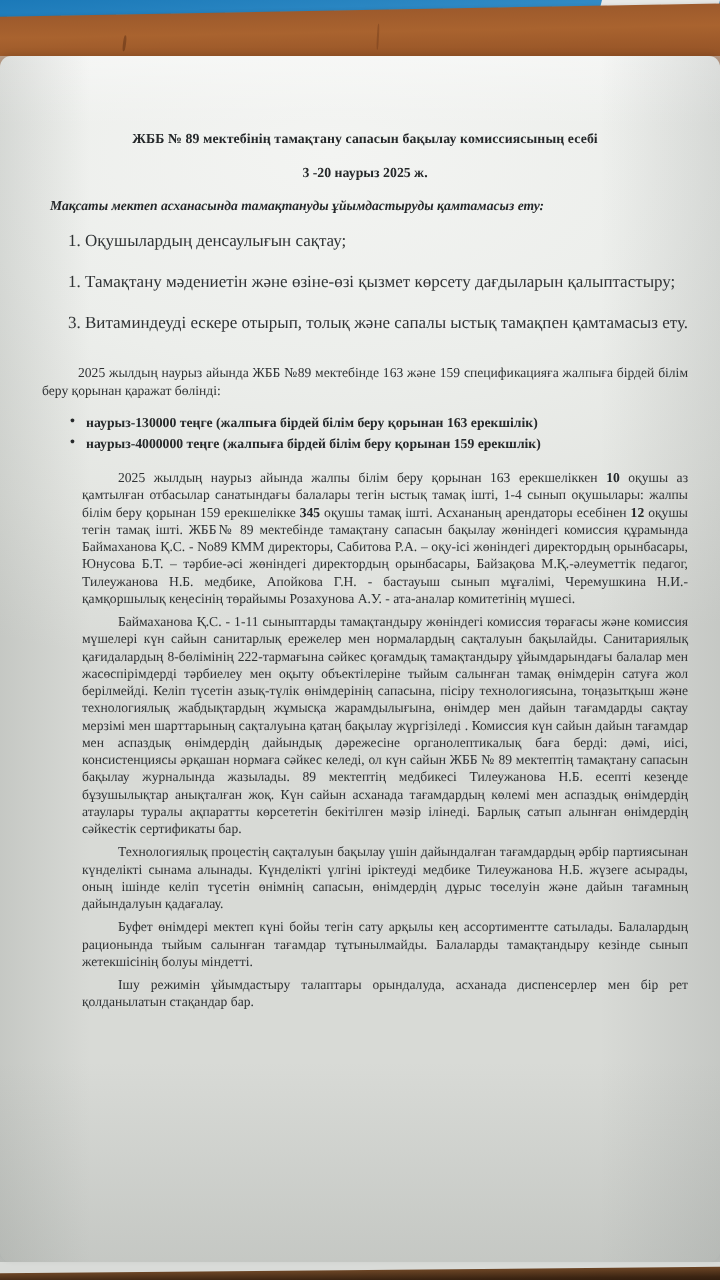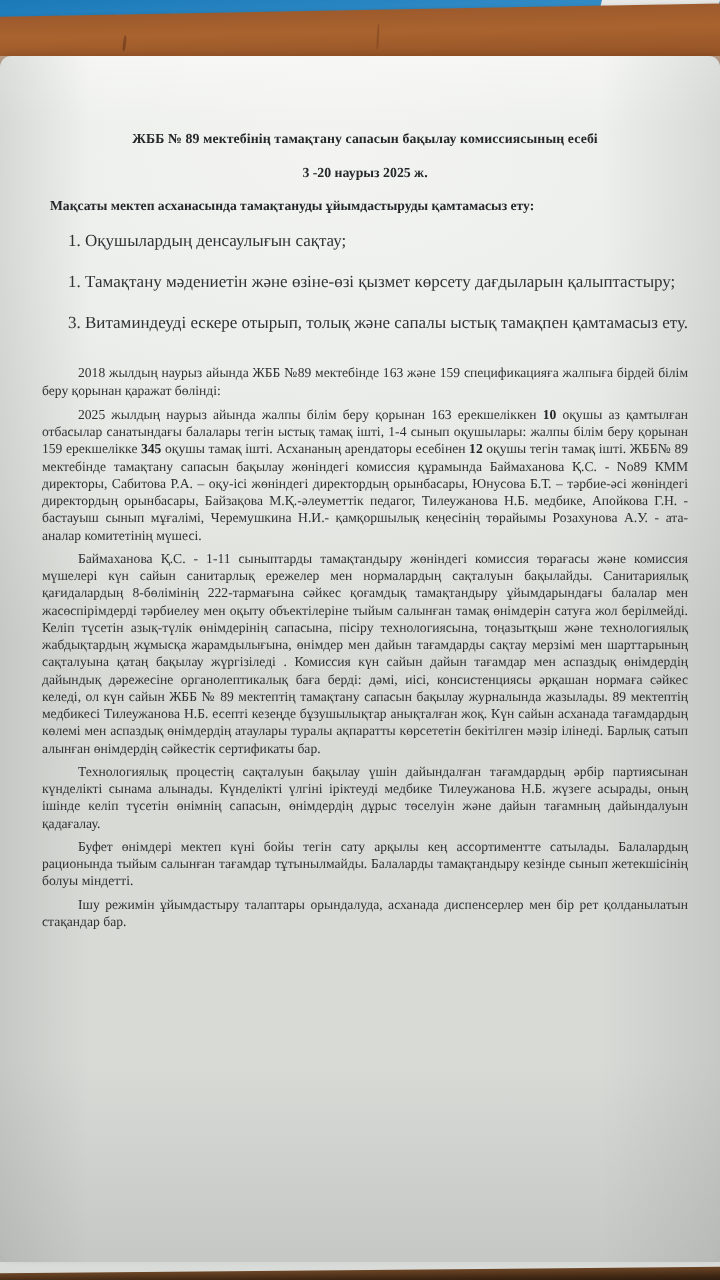--- a/index.html
+++ b/index.html
@@ -129,20 +129,21 @@
     font-weight: bold;
     font-size: 13.8px;
     margin: 0 0 19px 0;
     color: #25282a;
   }
   .purpose {
     font-weight: bold;
     font-size: 13.6px;
     margin: 0 0 18px 8px;
     color: #25282a;
+    font-style: italic;
   }
 
   .numlist {
     margin: 0 0 6px 0;
     padding: 0;
     list-style: none;
   }
   .numlist li {
     margin: 0 0 19px 0;
     text-indent: 26px;
@@ -151,21 +152,21 @@
   }
   .numlist li.wrapped { text-indent: 26px; }
 
   .para {
     margin: 0 0 6px 0;
     text-align: justify;
     text-indent: 36px;
     font-size: 13.6px;
     line-height: 1.30;
   }
-  .para.tight { line-height: 1.27; }
+  .para.tight { line-height: 1.27; margin-left: 40px; }
 
   .bullets {
     margin: 16px 0 18px 0;
     padding: 0 0 0 44px;
     list-style: none;
   }
   .bullets li {
     position: relative;
     font-weight: bold;
     font-size: 13.7px;
@@ -211,22 +212,26 @@
       <div class="purpose">Мақсаты мектеп асханасында тамақтануды ұйымдастыруды қамтамасыз ету:</div>
 
       <ul class="numlist">
         <li>1. Оқушылардың денсаулығын сақтау;</li>
         <li>1. Тамақтану мәдениетін және өзіне-өзі қызмет көрсету дағдыларын қалыптастыру;</li>
         <li>3. Витаминдеуді ескере отырып, толық және сапалы ыстық тамақпен қамтамасыз ету.</li>
       </ul>
 
       <div class="gap-a"></div>
 
-      <p class="para">2018 жылдың наурыз  айында ЖББ №89 мектебінде 163 және 159 спецификацияға жалпыға бірдей білім беру қорынан қаражат бөлінді:</p>
-
+      <p class="para">2025 жылдың наурыз  айында ЖББ №89 мектебінде 163 және 159 спецификацияға жалпыға бірдей білім беру қорынан қаражат бөлінді:</p>
+
+      <ul class="bullets">
+        <li>наурыз-130000  теңге (жалпыға бірдей білім беру қорынан 163 ерекшілік)</li>
+        <li>наурыз-4000000 теңге (жалпыға бірдей білім беру қорынан 159 ерекшлік)</li>
+      </ul>
 
       <p class="para tight"><span>2025 жылдың наурыз айында жалпы білім беру қорынан 163 ерекшеліккен </span><b>10</b><span> оқушы аз қамтылған отбасылар санатындағы балалары  тегін ыстық тамақ ішті, 1-4 сынып оқушылары: жалпы білім беру қорынан 159 ерекшелікке </span><b>345</b><span> оқушы тамақ ішті. Асхананың арендаторы есебінен </span><b>12</b><span> оқушы тегін тамақ ішті.  ЖББ№ 89 мектебінде  тамақтану сапасын бақылау жөніндегі комиссия құрамында Баймаханова Қ.С. - No89 КММ директоры, Сабитова Р.А. –  оқу-ісі жөніндегі директордың орынбасары, Юнусова Б.Т. – тәрбие-әсі жөніндегі директордың орынбасары, Байзақова М.Қ.-әлеуметтік педагог, Тилеужанова Н.Б. медбике,  Апойкова Г.Н. - бастауыш сынып мұғалімі, Черемушкина Н.И.- қамқоршылық кеңесінің төрайымы Розахунова А.У. - ата-аналар комитетінің мүшесі.</span></p>
 
       <p class="para tight">Баймаханова Қ.С. - 1-11 сыныптарды тамақтандыру жөніндегі комиссия төрағасы және комиссия мүшелері күн сайын санитарлық ережелер мен нормалардың сақталуын бақылайды. Санитариялық қағидалардың 8-бөлімінің 222-тармағына сәйкес қоғамдық тамақтандыру ұйымдарындағы балалар мен жасөспірімдерді тәрбиелеу мен оқыту объектілеріне тыйым салынған тамақ өнімдерін сатуға жол берілмейді. Келіп түсетін азық-түлік өнімдерінің сапасына, пісіру технологиясына, тоңазытқыш және технологиялық жабдықтардың жұмысқа жарамдылығына, өнімдер мен дайын тағамдарды сақтау мерзімі мен шарттарының сақталуына қатаң бақылау жүргізіледі . Комиссия күн сайын дайын тағамдар мен аспаздық өнімдердің дайындық дәрежесіне органолептикалық баға берді: дәмі, иісі, консистенциясы әрқашан нормаға сәйкес келеді, ол күн сайын ЖББ № 89 мектептің  тамақтану сапасын бақылау журналында жазылады. 89 мектептің  медбикесі Тилеужанова Н.Б. есепті кезеңде бұзушылықтар анықталған жоқ. Күн сайын асханада тағамдардың көлемі мен аспаздық өнімдердің атаулары туралы ақпаратты көрсететін бекітілген мәзір ілінеді. Барлық сатып алынған өнімдердің сәйкестік сертификаты бар.</p>
 
       <p class="para tight">Технологиялық процестің сақталуын бақылау үшін дайындалған тағамдардың әрбір партиясынан күнделікті сынама алынады. Күнделікті үлгіні іріктеуді медбике Тилеужанова Н.Б. жүзеге асырады, оның ішінде келіп түсетін өнімнің сапасын, өнімдердің дұрыс төселуін және дайын тағамның дайындалуын қадағалау.</p>
 
       <p class="para tight">Буфет өнімдері мектеп күні бойы тегін сату арқылы кең ассортиментте сатылады. Балалардың рационында тыйым салынған тағамдар тұтынылмайды. Балаларды тамақтандыру кезінде сынып жетекшісінің болуы міндетті.</p>
 
       <p class="para tight">Ішу режимін ұйымдастыру талаптары орындалуда, асханада диспенсерлер мен бір рет қолданылатын стақандар бар.</p>

